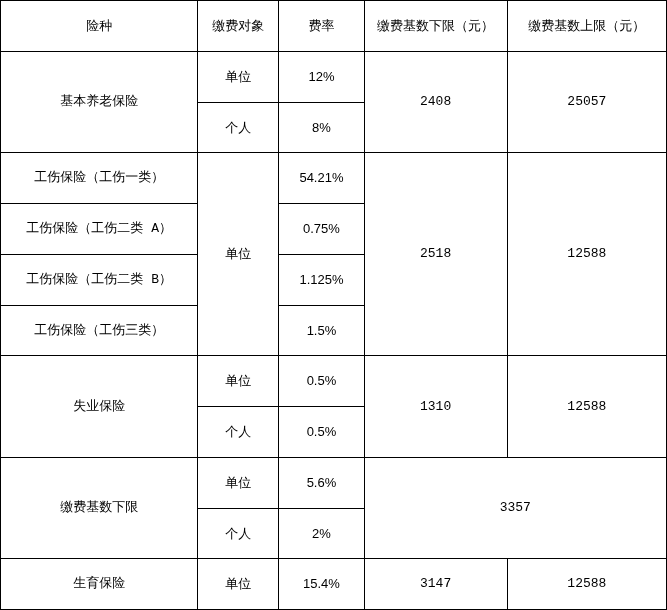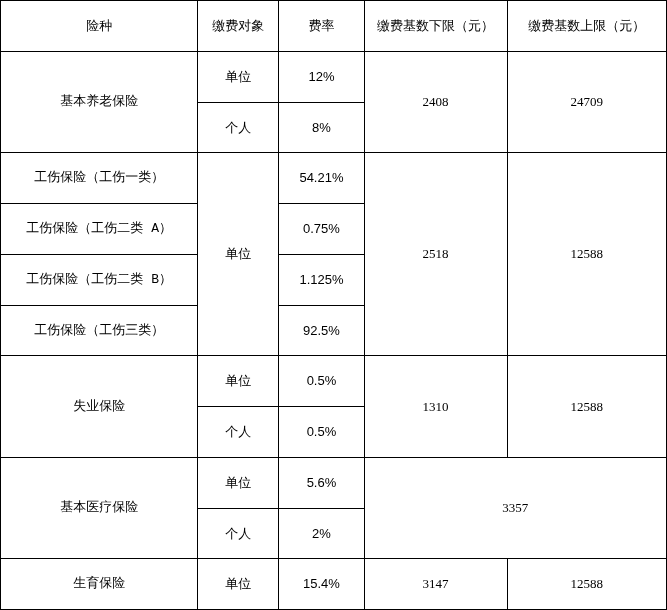--- a/index.html
+++ b/index.html
@@ -29,21 +29,21 @@
     word-break: break-all;
   }
   .col-type   { width: 197px; }
   .col-payer  { width: 81px; }
   .col-rate   { width: 85px; }
   .col-low    { width: 143px; }
   .col-high   { width: 159px; }
 
   .header-cell { font-size: 13px; }
   .type-cell   { font-size: 13.5px; font-family: Liberation Mono, monospace; }
-  .num-cell    { font-family: Liberation Serif, serif; font-size: 13.5px; }
+  .num-cell    { font-family: Liberation Mono, monospace; font-size: 13.5px; }
   .rate-cell   { font-family: Liberation Sans, sans-serif; font-size: 13px; }
 </style>
 </head>
 <body>
 
 <table id="insurance-table">
   <colgroup>
     <col class="col-type">
     <col class="col-payer">
     <col class="col-rate">
@@ -58,21 +58,21 @@
       <td class="header-cell">费率</td>
       <td class="header-cell">缴费基数下限（元）</td>
       <td class="header-cell">缴费基数上限（元）</td>
     </tr>
 
     <tr>
       <td class="type-cell" rowspan="2">基本养老保险</td>
       <td>单位</td>
       <td class="rate-cell">12%</td>
       <td class="num-cell" rowspan="2">2408</td>
-      <td class="num-cell" rowspan="2">24709</td>
+      <td class="num-cell" rowspan="2">25057</td>
     </tr>
     <tr>
       <td>个人</td>
       <td class="rate-cell">8%</td>
     </tr>
 
     <tr>
       <td class="type-cell">工伤保险（工伤一类）</td>
       <td rowspan="4">单位</td>
       <td class="rate-cell">54.21%</td>
@@ -82,37 +82,37 @@
     <tr>
       <td class="type-cell">工伤保险（工伤二类 A）</td>
       <td class="rate-cell">0.75%</td>
     </tr>
     <tr>
       <td class="type-cell">工伤保险（工伤二类 B）</td>
       <td class="rate-cell">1.125%</td>
     </tr>
     <tr>
       <td class="type-cell">工伤保险（工伤三类）</td>
-      <td class="rate-cell">92.5%</td>
+      <td class="rate-cell">1.5%</td>
     </tr>
 
     <tr>
       <td class="type-cell" rowspan="2">失业保险</td>
       <td>单位</td>
       <td class="rate-cell">0.5%</td>
       <td class="num-cell" rowspan="2">1310</td>
       <td class="num-cell" rowspan="2">12588</td>
     </tr>
     <tr>
       <td>个人</td>
       <td class="rate-cell">0.5%</td>
     </tr>
 
     <tr>
-      <td class="type-cell" rowspan="2">基本医疗保险</td>
+      <td class="type-cell" rowspan="2">缴费基数下限</td>
       <td>单位</td>
       <td class="rate-cell">5.6%</td>
       <td class="num-cell" rowspan="2" colspan="2">3357</td>
     </tr>
     <tr>
       <td>个人</td>
       <td class="rate-cell">2%</td>
     </tr>
 
     <tr>

